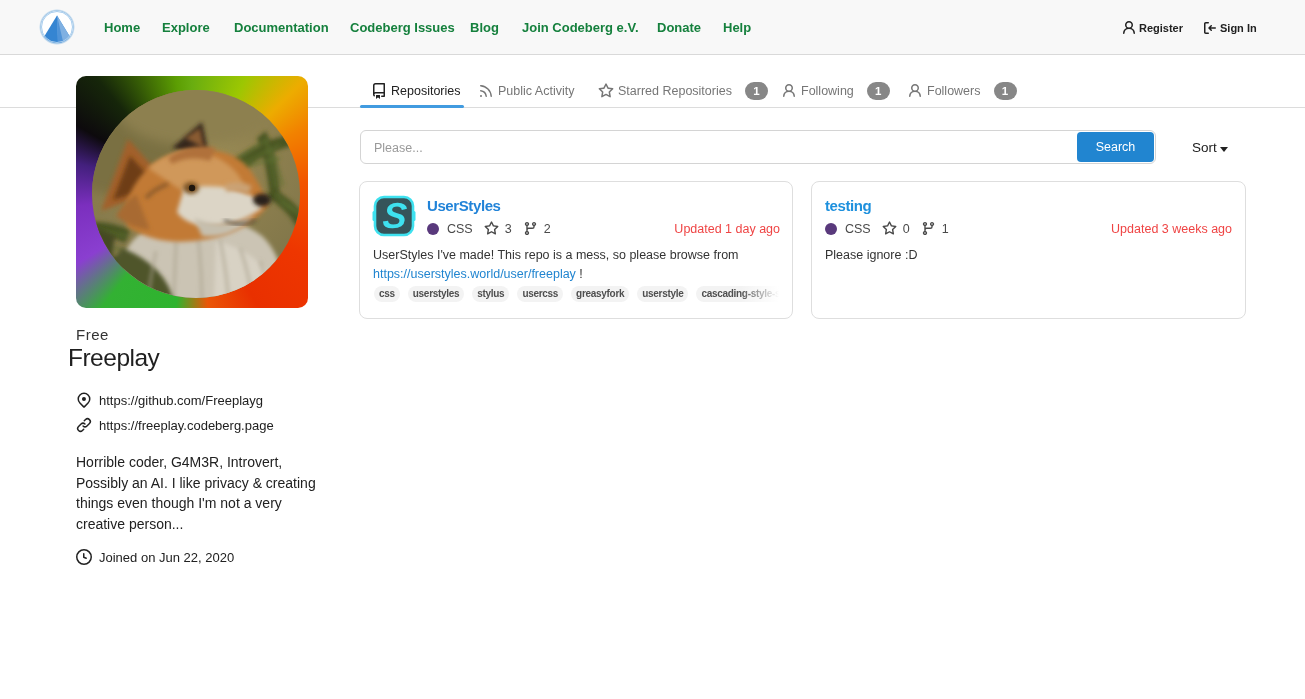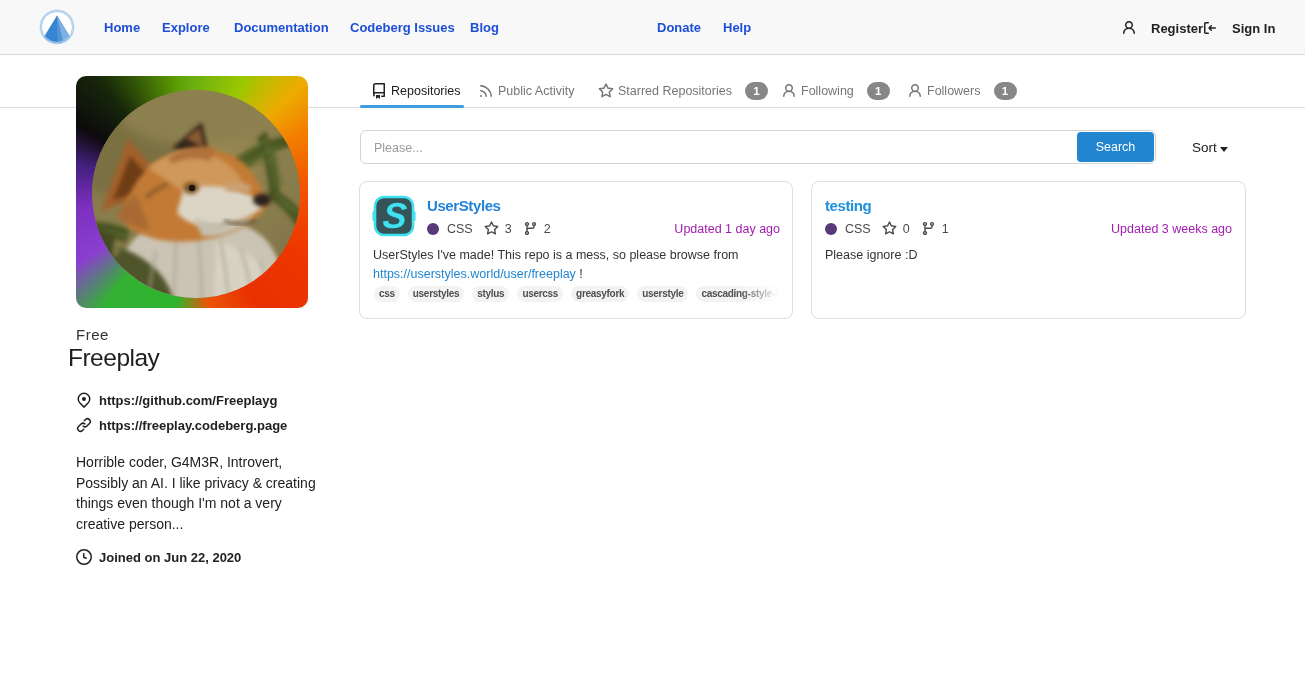--- a/index.html
+++ b/index.html
@@ -6,23 +6,23 @@
 html,body { width:1305px; height:699px; background:#fff; overflow:hidden;
   font-family:"Liberation Sans", sans-serif; color:#1f1f1f; }
 .abs { position:absolute; }
 svg { display:block; }
 
 
 #nav { position:absolute; left:0; top:0; width:1305px; height:55px;
   background:#f8f8f8; border-bottom:1px solid #d9d9d9; }
 #logo { position:absolute; left:39px; top:9px; width:36px; height:36px; }
 .navlink { position:absolute; top:0; height:55px; line-height:55px;
-  font-size:13px; font-weight:bold; color:#1d4ed8; white-space:nowrap; }
+  font-size:13px; font-weight:bold; color:#15803d; white-space:nowrap; }
 .navright { position:absolute; top:0; height:56px; display:flex; align-items:center;
-  font-size:13px; font-weight:bold; color:#212121; gap:14px; }
+  font-size:11px; font-weight:bold; color:#212121; gap:2px; }
 
 
 #tabline { position:absolute; left:0; top:107px; width:1305px; height:1px; background:#dcdcdc; }
 #tabactive { position:absolute; left:360px; top:105px; width:104px; height:3px; background:#419be0; border-radius:2px; }
 .tab { position:absolute; top:82px; height:18px; display:flex; align-items:center; gap:4px;
   font-size:12.5px; color:#767676; white-space:nowrap; }
 .tab.on { color:#212121;justify-content:space-between; }
 .badge { display:inline-block; min-width:23px; height:18px; border-radius:9px; background:#878787;
   color:#fff; font-size:11.5px; font-weight:bold; text-align:center; line-height:18px; margin-left:9px; }
 
@@ -42,32 +42,32 @@
 #avatar { position:absolute; left:76px; top:76px; width:232px; height:232px; border-radius:10px;
   background:conic-gradient(from 0deg at 50% 50%,
     #69ad10 0deg, #9cc702 25deg, #edac00 45deg, #f28200 60deg,
     #f25500 85deg, #ee3600 120deg, #e93000 150deg, #ea5607 172deg,
     #2eb42e 188deg, #33b133 218deg, #8a3fd0 238deg, #7b2fbe 263deg,
     #43207d 284deg, #0d0a0d 300deg, #16260a 320deg, #3f6b05 338deg,
     #5c9e03 352deg, #69ad10 360deg); }
 #free { position:absolute; left:76px; top:326px; font-size:15px; color:#333; letter-spacing:.5px; }
 #uname { position:absolute; left:68px; top:344px; font-size:24.5px; letter-spacing:-.5px; font-weight:normal; color:#1f1f1f; }
 .srow { position:absolute; left:76px; display:flex; align-items:center; gap:7px;
-  font-size:13px; color:#212121; white-space:nowrap;font-weight:bold; }
+  font-size:13px; color:#212121; white-space:nowrap; }
 #bio { position:absolute; left:76px; top:452px; font-size:14px; line-height:20.7px; color:#212121; }
 
 
 .card { position:absolute; top:181px; height:138px; background:#fff;
   border:1px solid #dedede; border-radius:8px; }
 #card1 { left:359px; width:434px; }
 #card2 { left:811px; width:435px; }
 .rtitle { position:absolute; font-size:15px; letter-spacing:-.4px; font-weight:bold; color:#2183d8; }
 .meta { position:absolute; display:flex; align-items:center; font-size:12.5px; color:#4a4a4a; }
 .dot { width:12px; height:12px; border-radius:50%; background:#59397c; }
-.updated { position:absolute; font-size:12.5px; color:#a21caf; }
+.updated { position:absolute; font-size:12.5px; color:#ef4444; }
 .desc { position:absolute; font-size:12.5px; line-height:18.5px; color:#333; }
 .desc a { color:#2185d0; text-decoration:none; }
 .tags { position:absolute; left:374px; top:286px; width:418px; display:flex; gap:8px; overflow:hidden; }
 .tag { height:16px; line-height:16px; padding:0 5px; border-radius:8px; background:#f3f3f3;
   font-size:10px; letter-spacing:-.3px; font-weight:bold; color:#4f4f4f; white-space:nowrap; flex:none; }
 #tagfade { position:absolute; left:740px; top:284px; width:52px; height:20px;
   background:linear-gradient(90deg, rgba(255,255,255,0), #fff 75%); }
 </style>
 </head>
 <body>
@@ -91,20 +91,21 @@
       <path d="M18 6.6 L35 34.5 H19 Z" fill="#7fb0e2"></path>
       <path d="M18 6.6 L24.5 34.5 H19 Z" fill="#4f93d8"></path>
     </g>
     <circle cx="18" cy="18" r="15.5" fill="none" stroke="#a8cdee" stroke-width="1"></circle>
   </svg>
   <span class="navlink" style="left:104px">Home</span>
   <span class="navlink" style="left:162px">Explore</span>
   <span class="navlink" style="left:234px">Documentation</span>
   <span class="navlink" style="left:350px">Codeberg Issues</span>
   <span class="navlink" style="left:470px">Blog</span>
+  <span class="navlink" style="left:522px">Join Codeberg e.V.</span>
   <span class="navlink" style="left:657px">Donate</span>
   <span class="navlink" style="left:723px">Help</span>
   <div class="navright" style="left:1121px">
     <svg width="16" height="16" viewBox="0 0 16 16" fill="#212121">
         <path d="M10.561 8.073a6.005 6.005 0 0 1 3.432 5.142.75.75 0 1 1-1.498.07 4.5 4.5 0 0 0-8.99 0 .75.75 0 0 1-1.498-.07 6.004 6.004 0 0 1 3.431-5.142 3.999 3.999 0 1 1 5.123 0ZM10.5 5a2.5 2.5 0 1 0-5 0 2.5 2.5 0 0 0 5 0Z"></path>
       </svg>
     <span>Register</span>
   </div>
   <div class="navright" style="left:1202px">
     <svg width="16" height="16" viewBox="0 0 16 16" fill="#212121">

